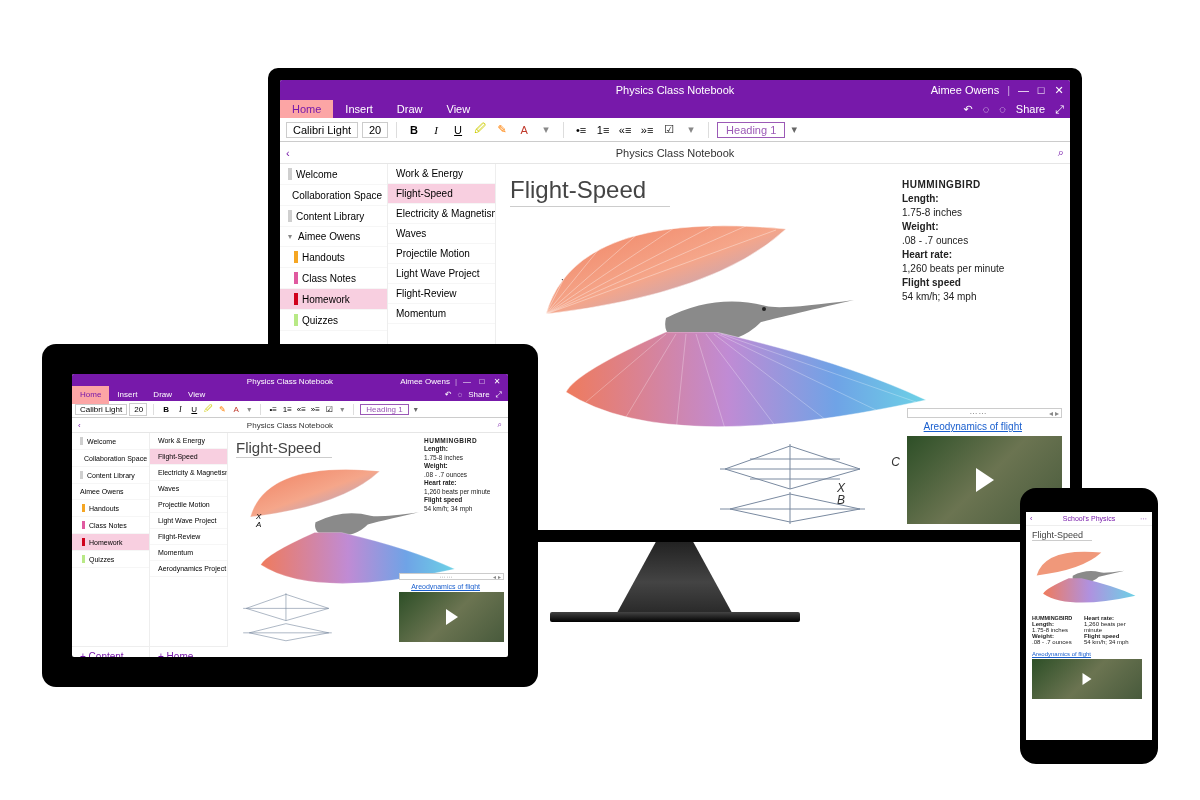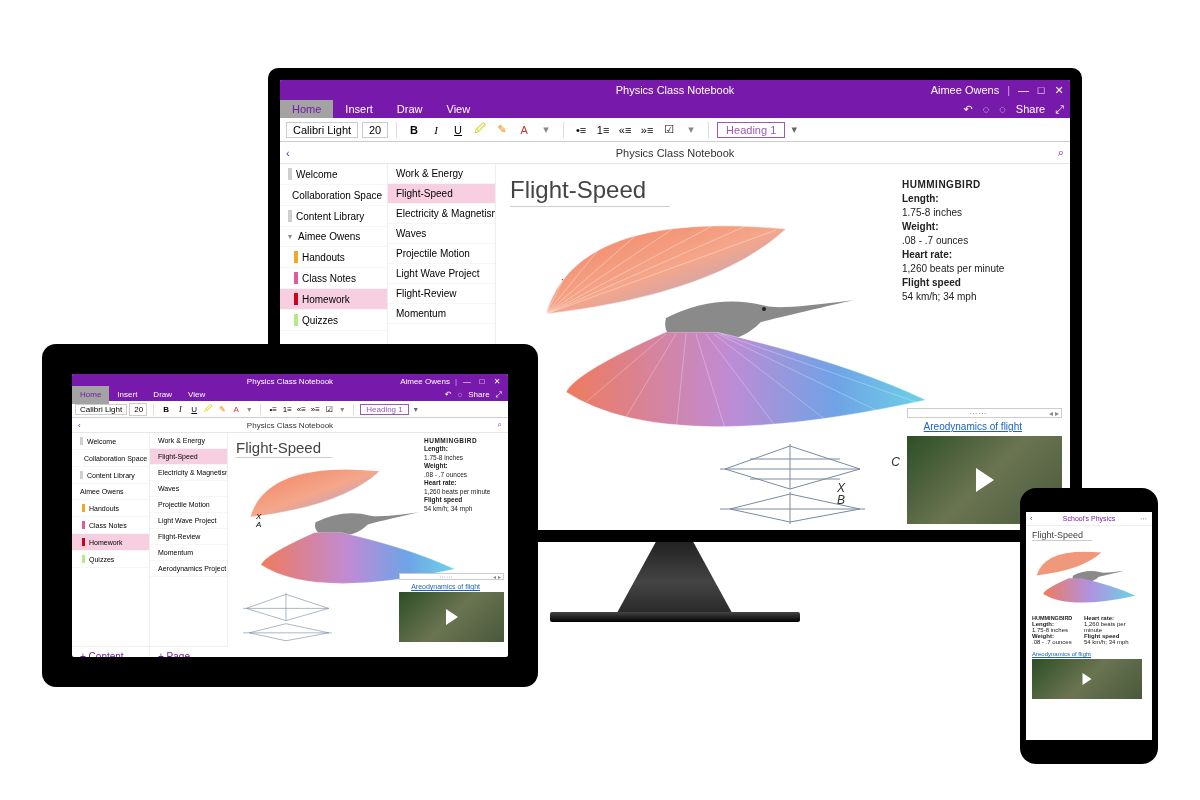--- a/index.html
+++ b/index.html
@@ -29,21 +29,21 @@
 .phone-screen { position:absolute; left:6px; top:24px; right:6px; bottom:24px; background:#fff; overflow:hidden; font-size:6px; }
 
 
 .titlebar { background:#7719aa; color:#fff; display:flex; align-items:center; height:20px; font-size:11px; position:relative; }
 .titlebar .title-text { position:absolute; left:0; right:0; text-align:center; }
 .titlebar .title-right { position:absolute; right:6px; display:flex; align-items:center; gap:8px; }
 .titlebar .win-btn { width:10px; display:inline-block; text-align:center; }
 
 .ribbon-tabs { background:#7719aa; color:#fff; display:flex; align-items:center; height:18px; font-size:11px; position:relative; }
 .ribbon-tabs .tab { padding:0 12px; height:18px; display:flex; align-items:center; }
-.ribbon-tabs .tab.active { background:#a3a3a3; color:#7719aa; }
+.ribbon-tabs .tab.active { background:#fca5a5; color:#7719aa; }
 .ribbon-tabs .right-icons { position:absolute; right:6px; display:flex; align-items:center; gap:10px; }
 
 .ribbon { background:#fff; border-bottom:1px solid #ccc; display:flex; align-items:center; height:24px; font-size:11px; gap:4px; padding:0 6px; }
 .font-box { border:1px solid #ccc; padding:1px 6px; background:#fff; }
 .size-box { border:1px solid #ccc; padding:1px 4px; width:26px; text-align:center; background:#fff; }
 .rbtn { width:18px; display:flex; align-items:center; justify-content:center; }
 .rsep { width:1px; height:16px; background:#ddd; margin:0 4px; }
 .heading-box { border:1px solid #9b59b6; padding:1px 8px; color:#9b59b6; }
 .heading-dd { color:#666; width:10px; text-align:center; }
 
@@ -519,21 +519,21 @@
           </div>
         <a class="link" style="position:absolute;right:28px;bottom:56px;font-size:7px">Areodynamics of flight</a>
         <div class="video-thumb" style="right:4px;bottom:4px;width:105px;height:50px">
           <div class="play" style="border-left-width:12px;border-top-width:8px;border-bottom-width:8px"></div>
         </div>
       </div>
     </div>
 
     <div style="position:absolute;left:0;bottom:0;height:11px;width:156px;display:flex;font-size:7px;border-top:1px solid #eee">
       <div class="sec-add" style="width:78px;border-right:1px solid #eee">+  Content</div>
-      <div class="page-add" style="width:78px">+  Page</div>
+      <div class="page-add" style="width:78px">+  Home</div>
     </div>
   </div>
 </div>
 
 <div class="phone">
   <div class="phone-screen">
     <div class="phone-header">
       <span class="pback">‹</span>
       <span>School's Physics</span>
       <span class="pmore">⋯</span>

